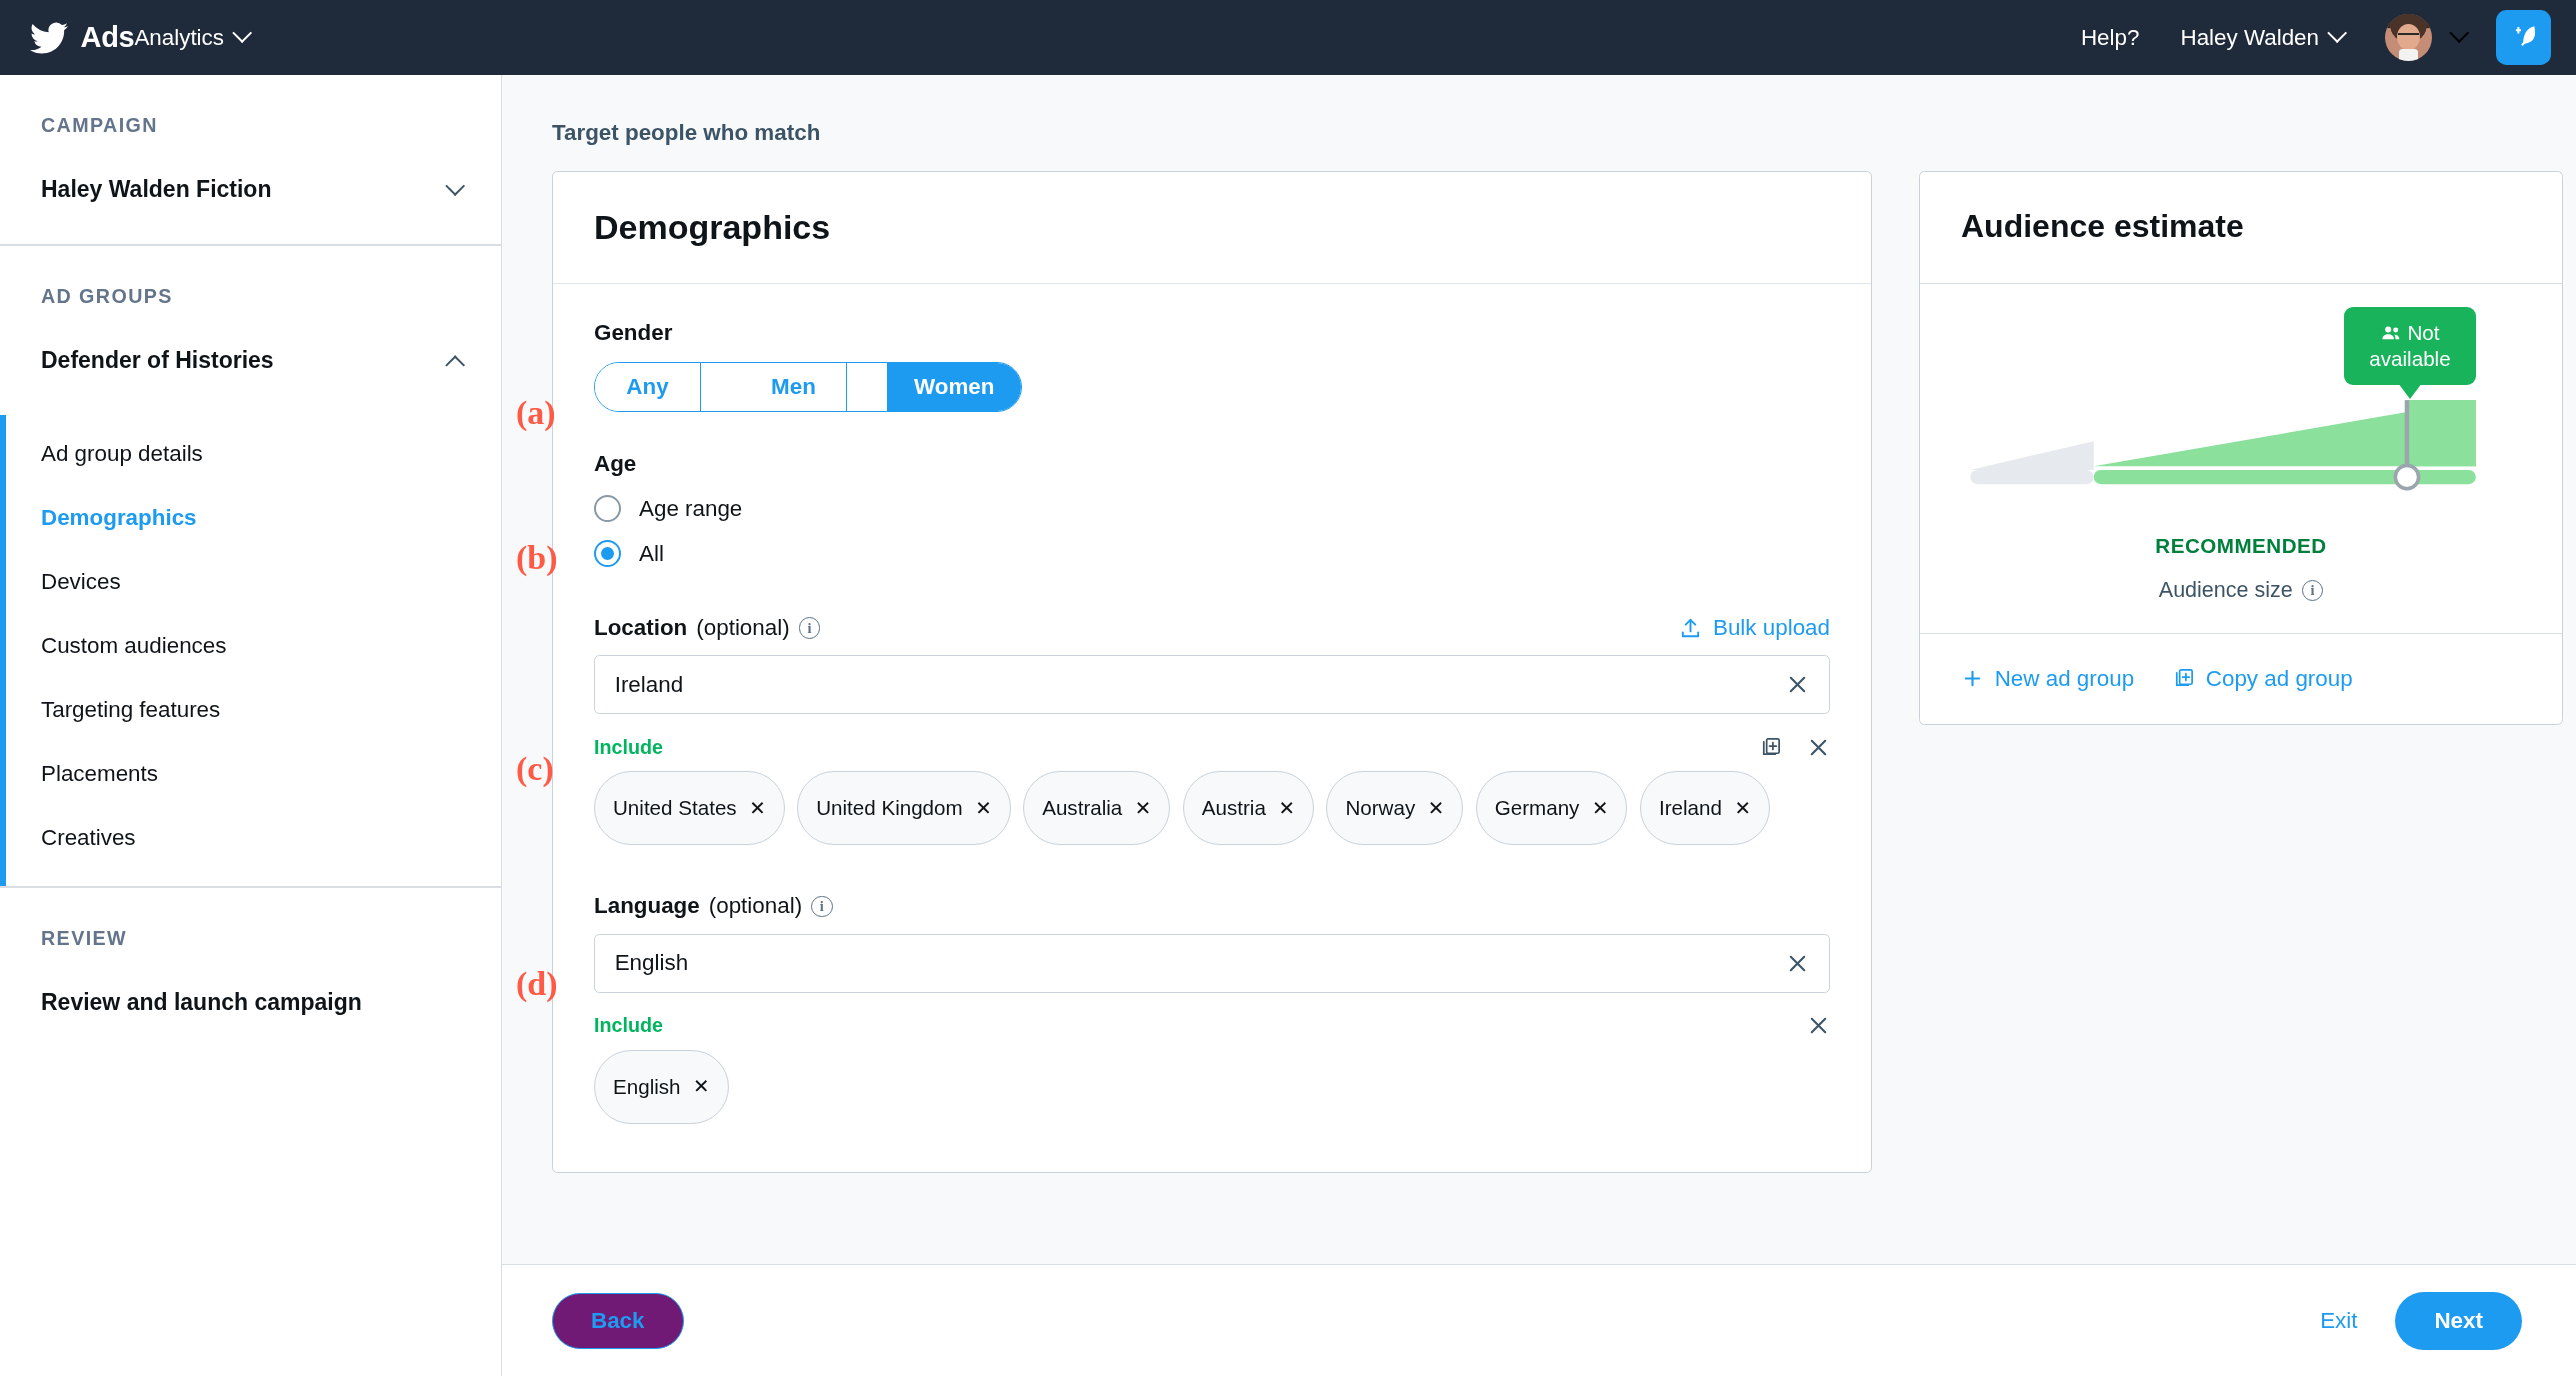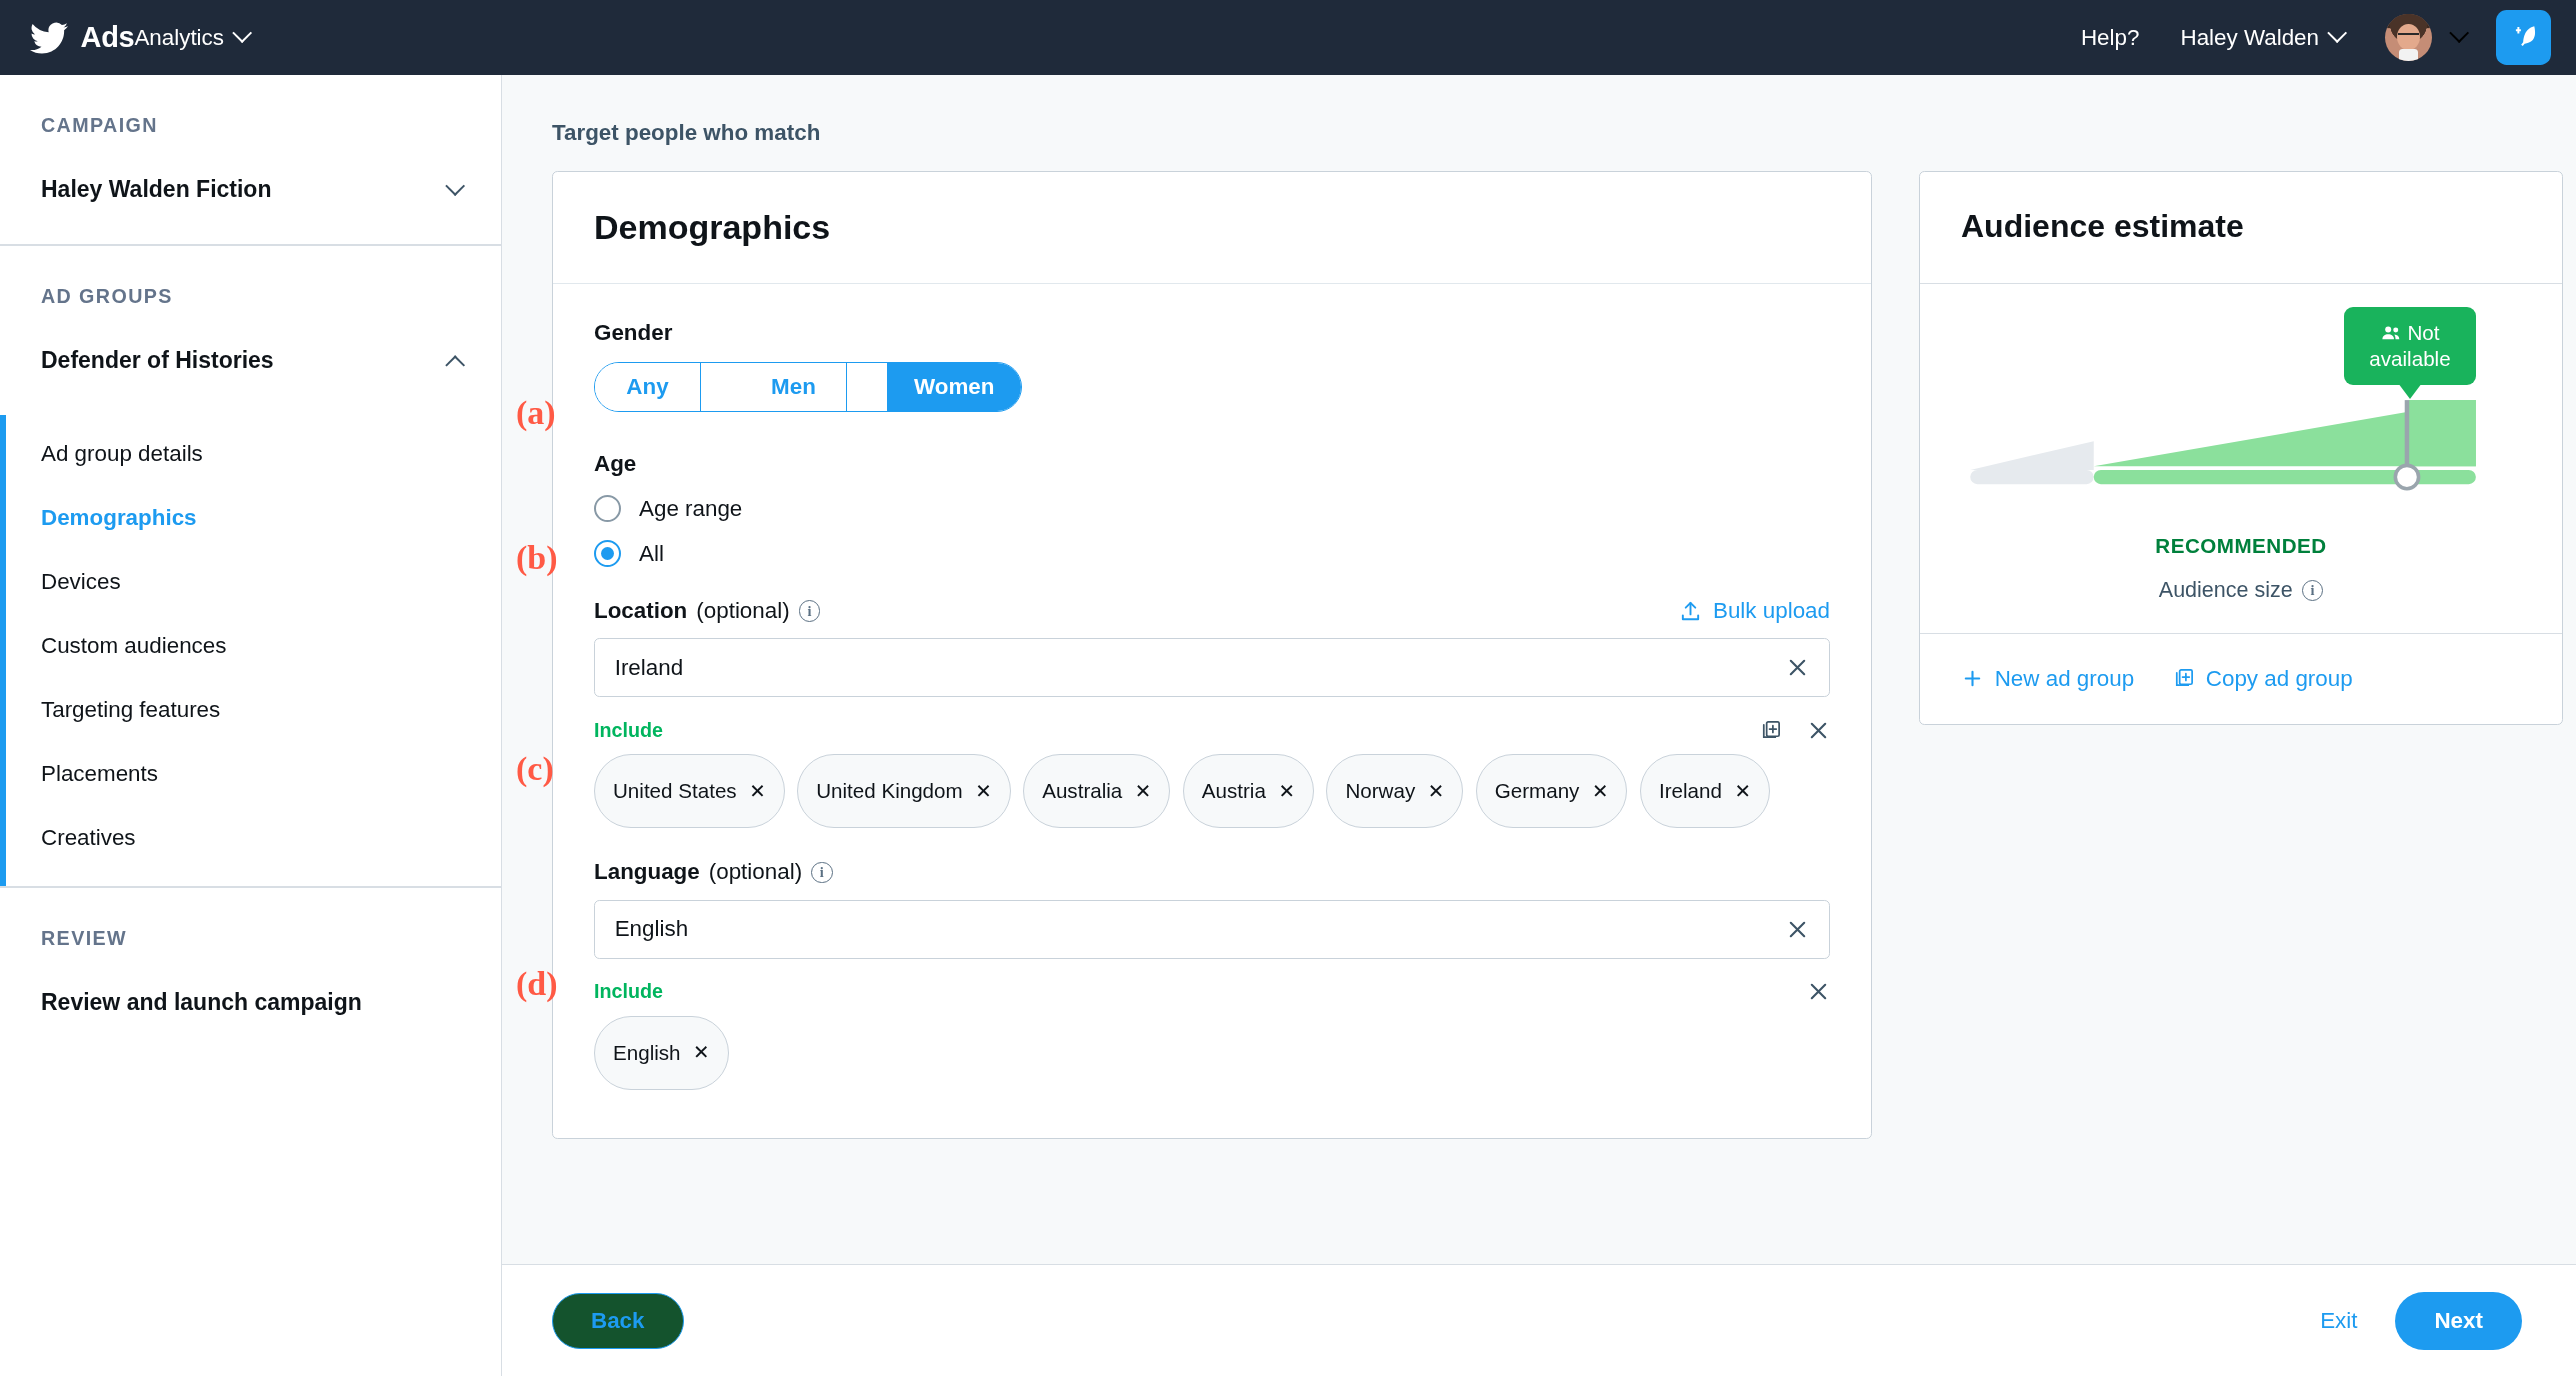--- a/index.html
+++ b/index.html
@@ -90,21 +90,21 @@
 
   
   .radio-row { display: flex; align-items: center; gap: 18px; margin-top: 18px; }
   .radio { width: 27px; height: 27px; border-radius: 50%; border: 2.7px solid #8899a6;
            display: flex; align-items: center; justify-content: center; flex: 0 0 27px; }
   .radio.on { border-color: #1d9bf0; }
   .radio.on::after { content: ""; width: 13.4px; height: 13.4px; border-radius: 50%; background: #1d9bf0; }
   .radio-label { font-size: 22.4px; color: #0f1419; }
 
   
-  .blk { margin-top: 31px; }
+  .blk { margin-top: 48px; }
   .blk-head { display: flex; align-items: flex-end; }
   .bulk { margin-left: auto; color: #1d9bf0; font-size: 22.4px; display: flex; align-items: center; gap: 10.7px; }
   .txtinput { margin-top: 14.3px; height: 59px; border: 1.8px solid #c9d2da; border-radius: 5.4px;
               display: flex; align-items: center; padding: 0 19.7px 0 19.7px; background: #fff; }
   .txtinput .val { font-size: 22.4px; color: #0f1419; }
   .txtinput .clear { margin-left: auto; color: #3d5466; }
   .inc-row { display: flex; align-items: center; margin-top: 21.5px; }
   .inc-label { font-size: 19.7px; font-weight: bold; color: #00b55e; }
   .inc-icons { margin-left: auto; display: flex; align-items: center; gap: 25px; color: #3d5466; }
   .chips { display: flex; flex-wrap: wrap; gap: 12.5px; margin-top: 12.5px; }
@@ -130,21 +130,21 @@
          letter-spacing: 0.5px; margin-top: 14.3px; }
   .ae-size { text-align: center; font-size: 21.5px; color: #3d5466; margin-top: 19.7px;
              display: flex; align-items: center; justify-content: center; gap: 9px; }
   .ae-foot { border-top: 1.8px solid #d8dee4; padding: 32px 41px; display: flex;
              align-items: center; gap: 38px; }
   .ae-act { color: #1d9bf0; font-size: 22.4px; display: flex; align-items: center; gap: 10.7px; }
 
   
   .footer { border-top: 1.8px solid #d8dee4; background: #fff; height: 113px;
             display: flex; align-items: center; padding: 0 54px 0 50px; flex: 0 0 113px; }
-  .btn-back { border: 1.8px solid #1d9bf0; color: #1d9bf0; background: #14532d; border-radius: 894px;
+  .btn-back { border: 1.8px solid #1d9bf0; color: #1d9bf0; background: #701a75; border-radius: 894px;
               font-size: 22.4px; font-weight: bold; padding: 14.3px 38px; }
   .footer-right { margin-left: auto; display: flex; align-items: center; gap: 38px; }
   .link-exit { color: #1d9bf0; font-size: 22.4px; }
   .btn-next { background: #1d9bf0; color: #fff; border: none; border-radius: 894px;
               font-size: 22.4px; font-weight: bold; padding: 16px 39px; }
 
   
   .anno { position: absolute; color: #ff5a45; font-size: 34px; font-weight: bold;
           font-family: "Liberation Serif", serif; }
   .info-i { display: inline-flex; width: 21.5px; height: 21.5px; border-radius: 50%;

